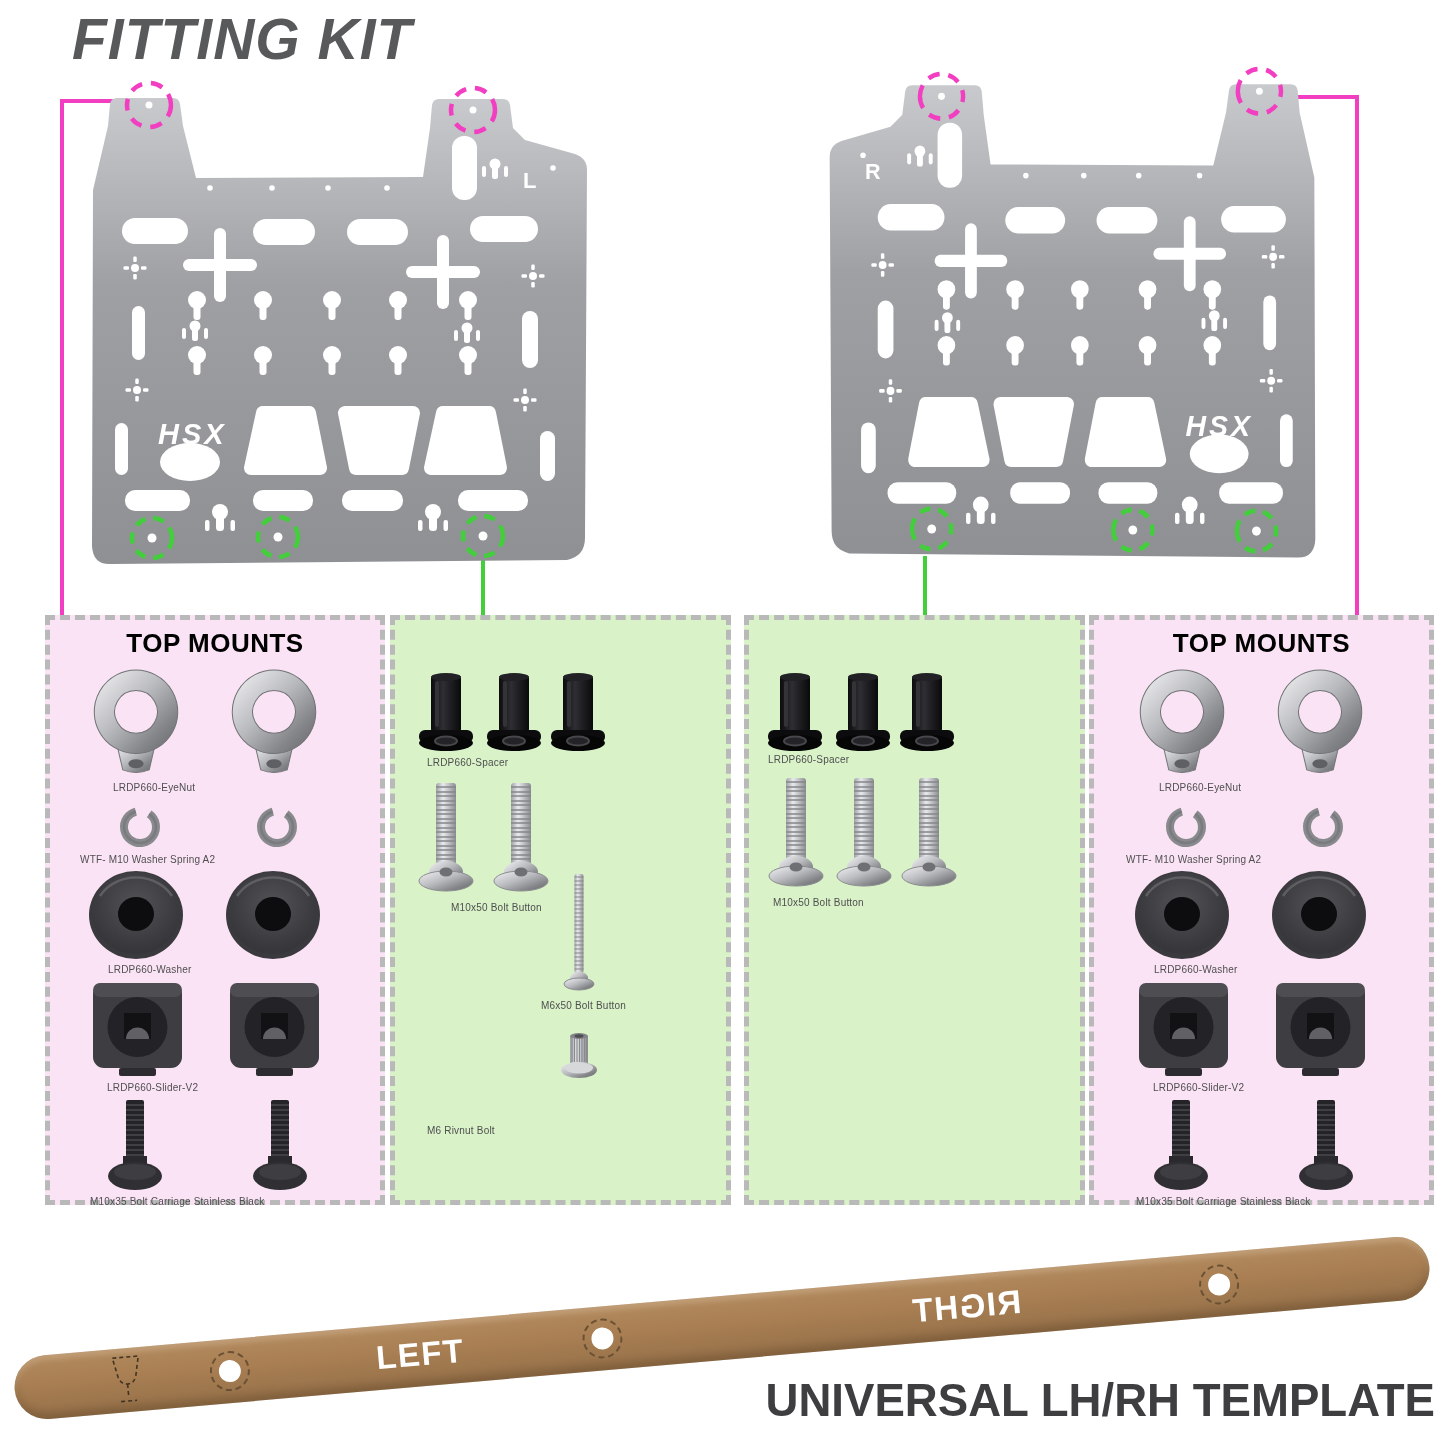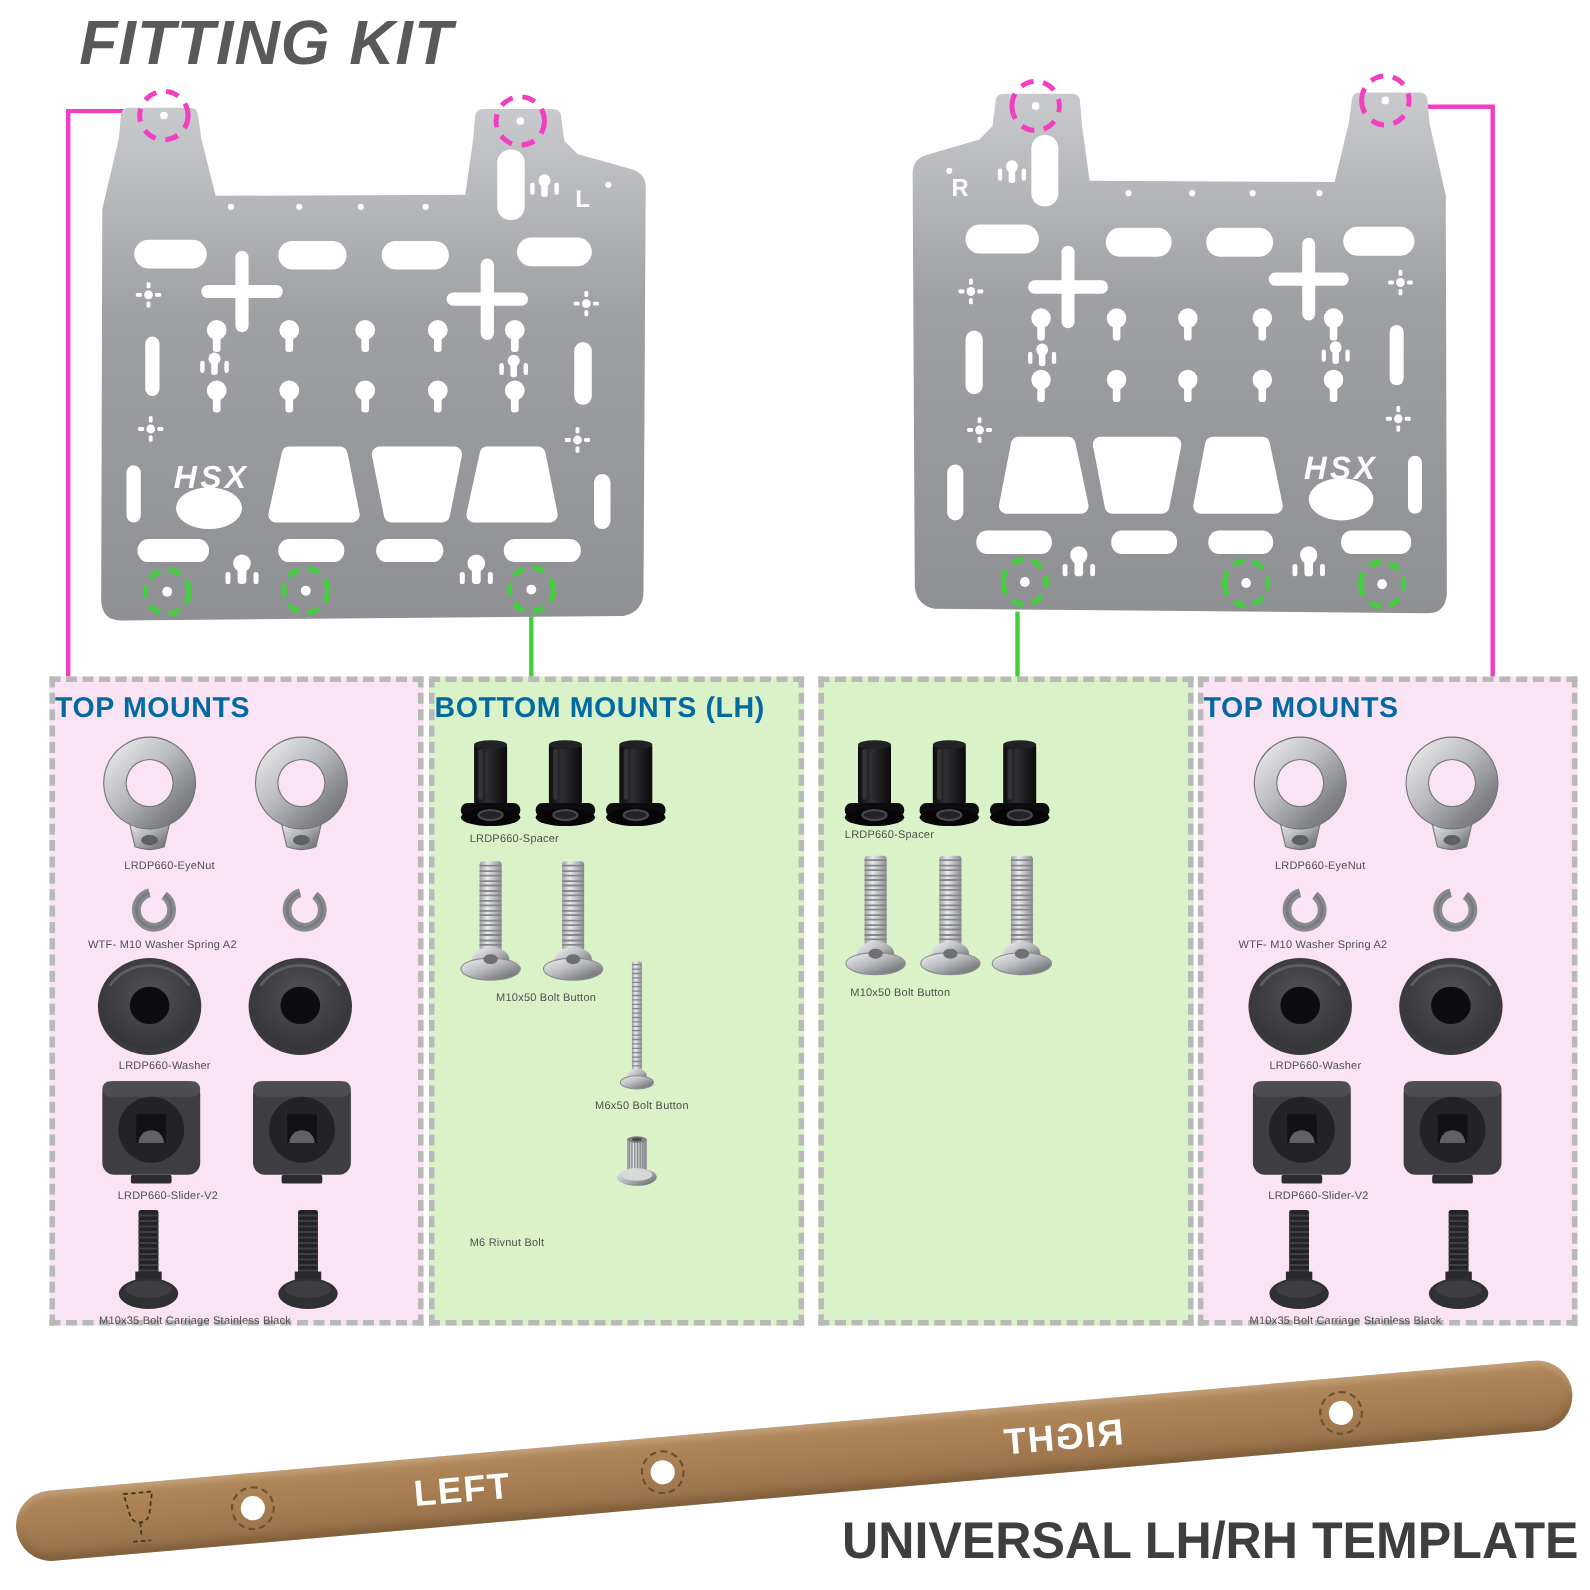--- a/index.html
+++ b/index.html
@@ -5,22 +5,22 @@
   html,body{margin:0;padding:0;background:#fff;}
   #canvas{position:relative;width:1445px;height:1445px;background:#fff;overflow:hidden;
           font-family:"Liberation Sans",sans-serif;}
   svg{overflow:visible;}
   .abs{position:absolute;}
   #title{position:absolute;left:72px;top:6px;font-size:57px;font-weight:900;font-style:italic;
          color:#58595B;letter-spacing:1px;}
   .box{position:absolute;border:5px dashed #B9B9B9;box-sizing:border-box;}
   .box.pink{background:#FAE3F4;}
   .box.green{background:#D9F2C8;}
-  .box-head{position:absolute;left:0;right:0;top:8px;font-size:26px;
-            font-weight:800;color:#0369a1;letter-spacing:.5px;}
+  .box-head{position:absolute;left:0;right:0;top:8px;text-align:center;font-size:26px;
+            font-weight:800;color:#000000;letter-spacing:.5px;}
   .hw{position:absolute;}
   .lbl{position:absolute;font-size:10px;font-weight:400;color:#4F4F51;letter-spacing:.2px;
        white-space:nowrap;}
   #strip{position:absolute;left:12px;top:1296px;width:1420px;height:64px;border-radius:32px;
          background:linear-gradient(180deg,#B28A5E 0%,#A87E52 45%,#96714A 100%);
          transform:rotate(-5deg);transform-origin:50% 50%;
          box-shadow:inset 0 -6px 8px rgba(60,40,15,.25), inset 0 4px 6px rgba(255,240,220,.25);}
   .strip-hole{position:absolute;top:12px;width:40px;height:40px;border:2.5px dashed #6B5134;
               border-radius:50%;box-sizing:border-box;}
   .strip-hole::after{content:"";position:absolute;left:50%;top:50%;width:22px;height:22px;
@@ -274,21 +274,20 @@
     <svg class="hw" style="left:55px;top:478px" width="60" height="94">
         <use href="#sym-cbolt"></use>
       </svg>
     <svg class="hw" style="left:200px;top:478px" width="60" height="94">
         <use href="#sym-cbolt"></use>
       </svg>
     <div class="lbl" style="left:40px;top:576px">M10x35 Bolt Carriage Stainless Black</div>
   </div>
 
   <div class="box green" style="left:390px;top:615px;width:341px;height:590px">
-    <div class="box-head">BOTTOM MOUNTS (LH)</div>
     <svg class="hw" style="left:20px;top:52px" width="62" height="82">
         <use href="#sym-spacer"></use>
       </svg>
     <svg class="hw" style="left:88px;top:52px" width="62" height="82">
         <use href="#sym-spacer"></use>
       </svg>
     <svg class="hw" style="left:152px;top:52px" width="62" height="82">
         <use href="#sym-spacer"></use>
       </svg>
     <div class="lbl" style="left:32px;top:137px">LRDP660-Spacer</div>

